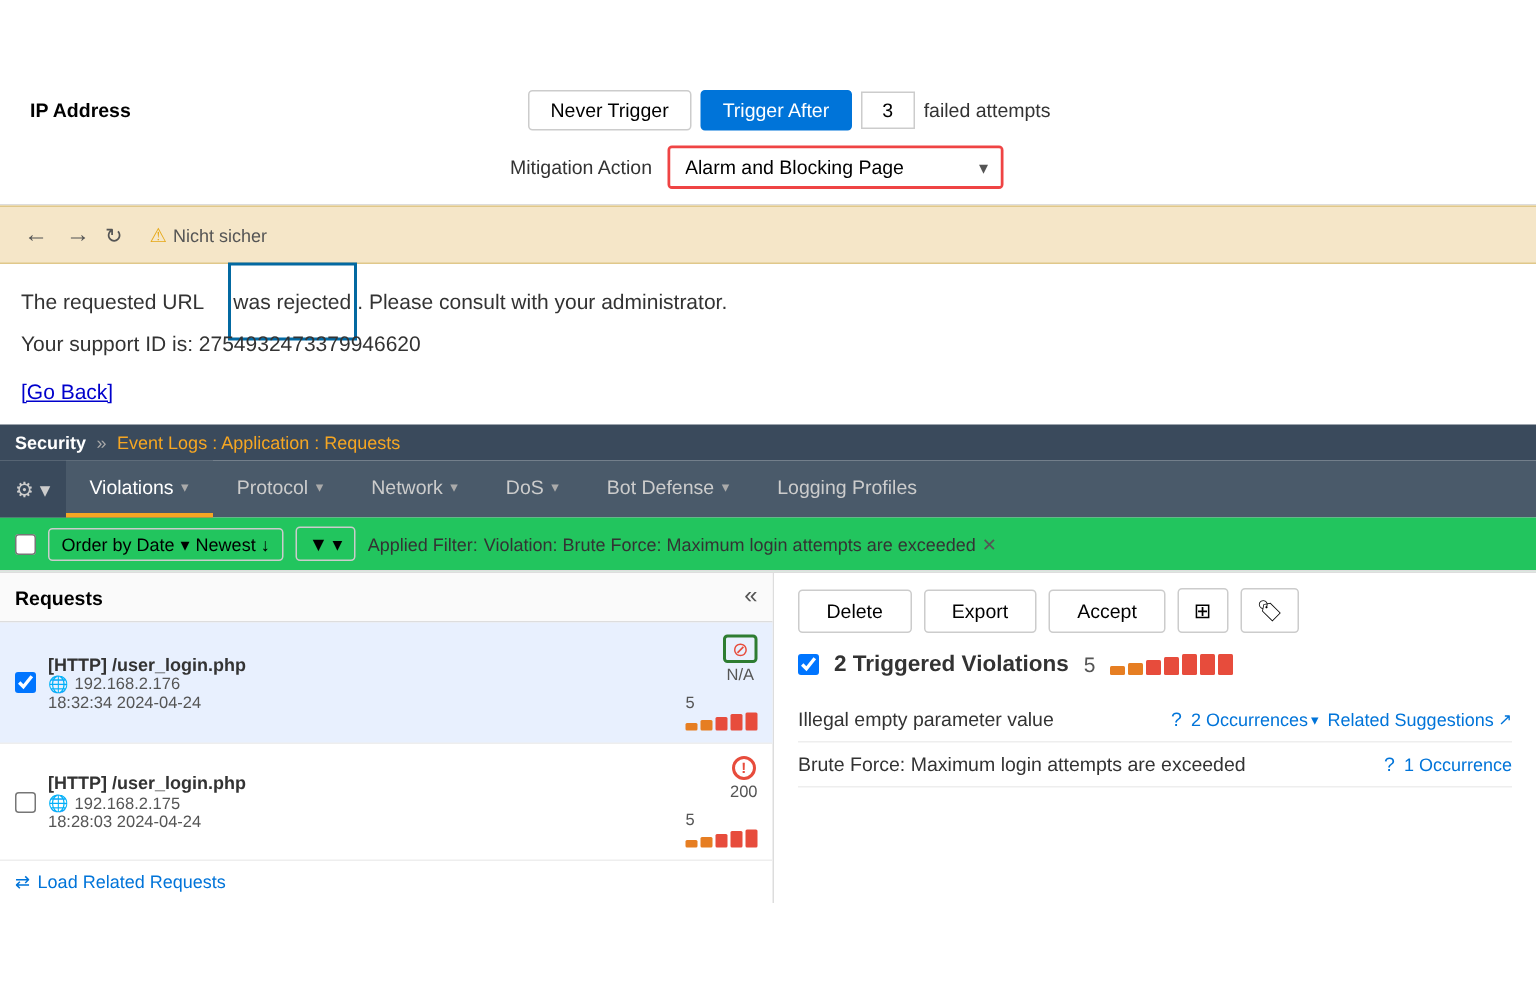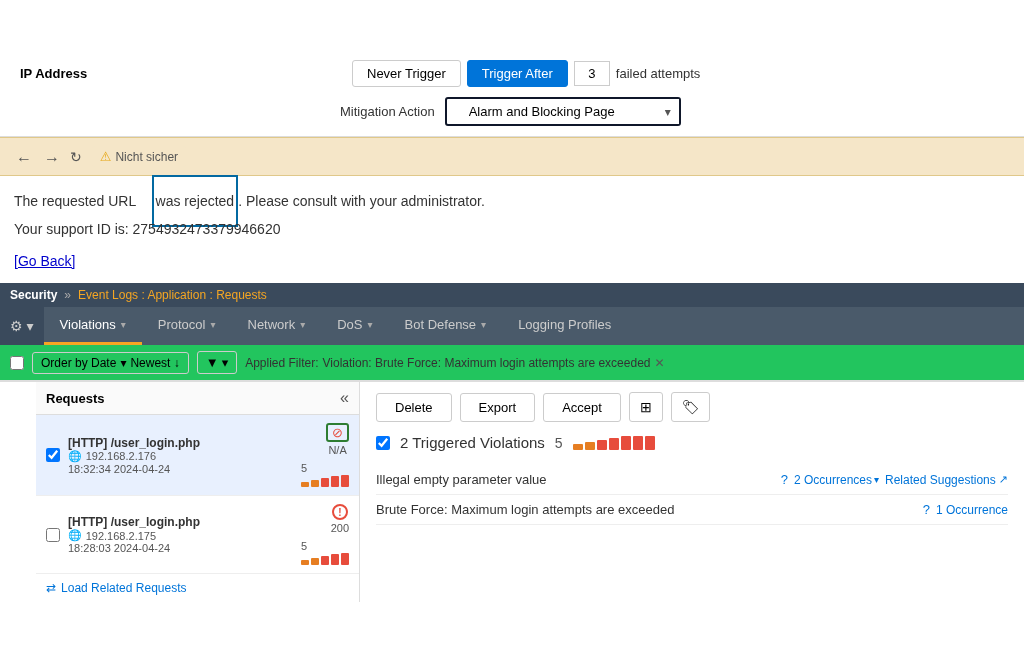--- a/index.html
+++ b/index.html
@@ -62,23 +62,22 @@
       align-items: center;
       gap: 10px;
       margin-left: 320px;
     }
     .mitigation-label {
       font-size: 13px;
       color: #333;
     }
     .mitigation-select-wrapper {
       position: relative;
-      border: 2px solid #0f172a;
-      border-radius: 3px;
-      padding-left: 12px;
+      border: 2px solid #ef4444;
+      border-radius: 3px;
     }
     .mitigation-select {
       padding: 5px 30px 5px 10px;
       font-size: 13px;
       border: none;
       outline: none;
       background: #fff;
       appearance: none;
       -webkit-appearance: none;
       min-width: 220px;
@@ -234,24 +233,23 @@
 
     
     .content-area {
       display: flex;
       background: #fff;
       border-top: 1px solid #ddd;
     }
 
     
     .left-panel {
-      width: 360px;
+      width: 516px;
       border-right: 1px solid #ddd;
       flex-shrink: 0;
-      padding-left: 36px;
     }
     .checkbox-all {
       width: 14px;
       height: 14px;
       cursor: pointer;
     }
     .order-btn {
       display: flex;
       align-items: center;
       gap: 4px;
@@ -435,21 +433,21 @@
       gap: 10px;
       margin-bottom: 14px;
     }
     .violations-checkbox {
       width: 14px;
       height: 14px;
       cursor: pointer;
     }
     .violations-title {
       font-size: 15px;
-      font-weight: normal;
+      font-weight: bold;
       color: #333;
     }
     .violations-count {
       font-size: 14px;
       color: #555;
     }
     .severity-strip {
       display: flex;
       gap: 2px;
       align-items: flex-end;

